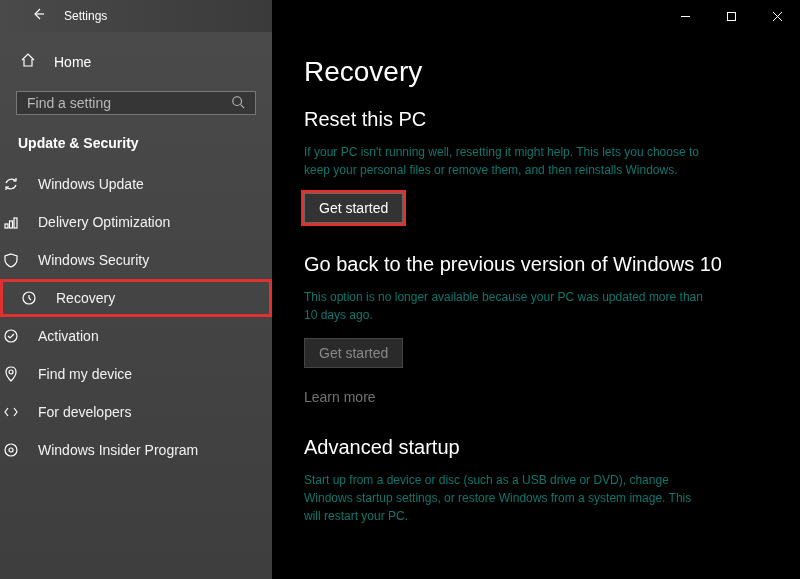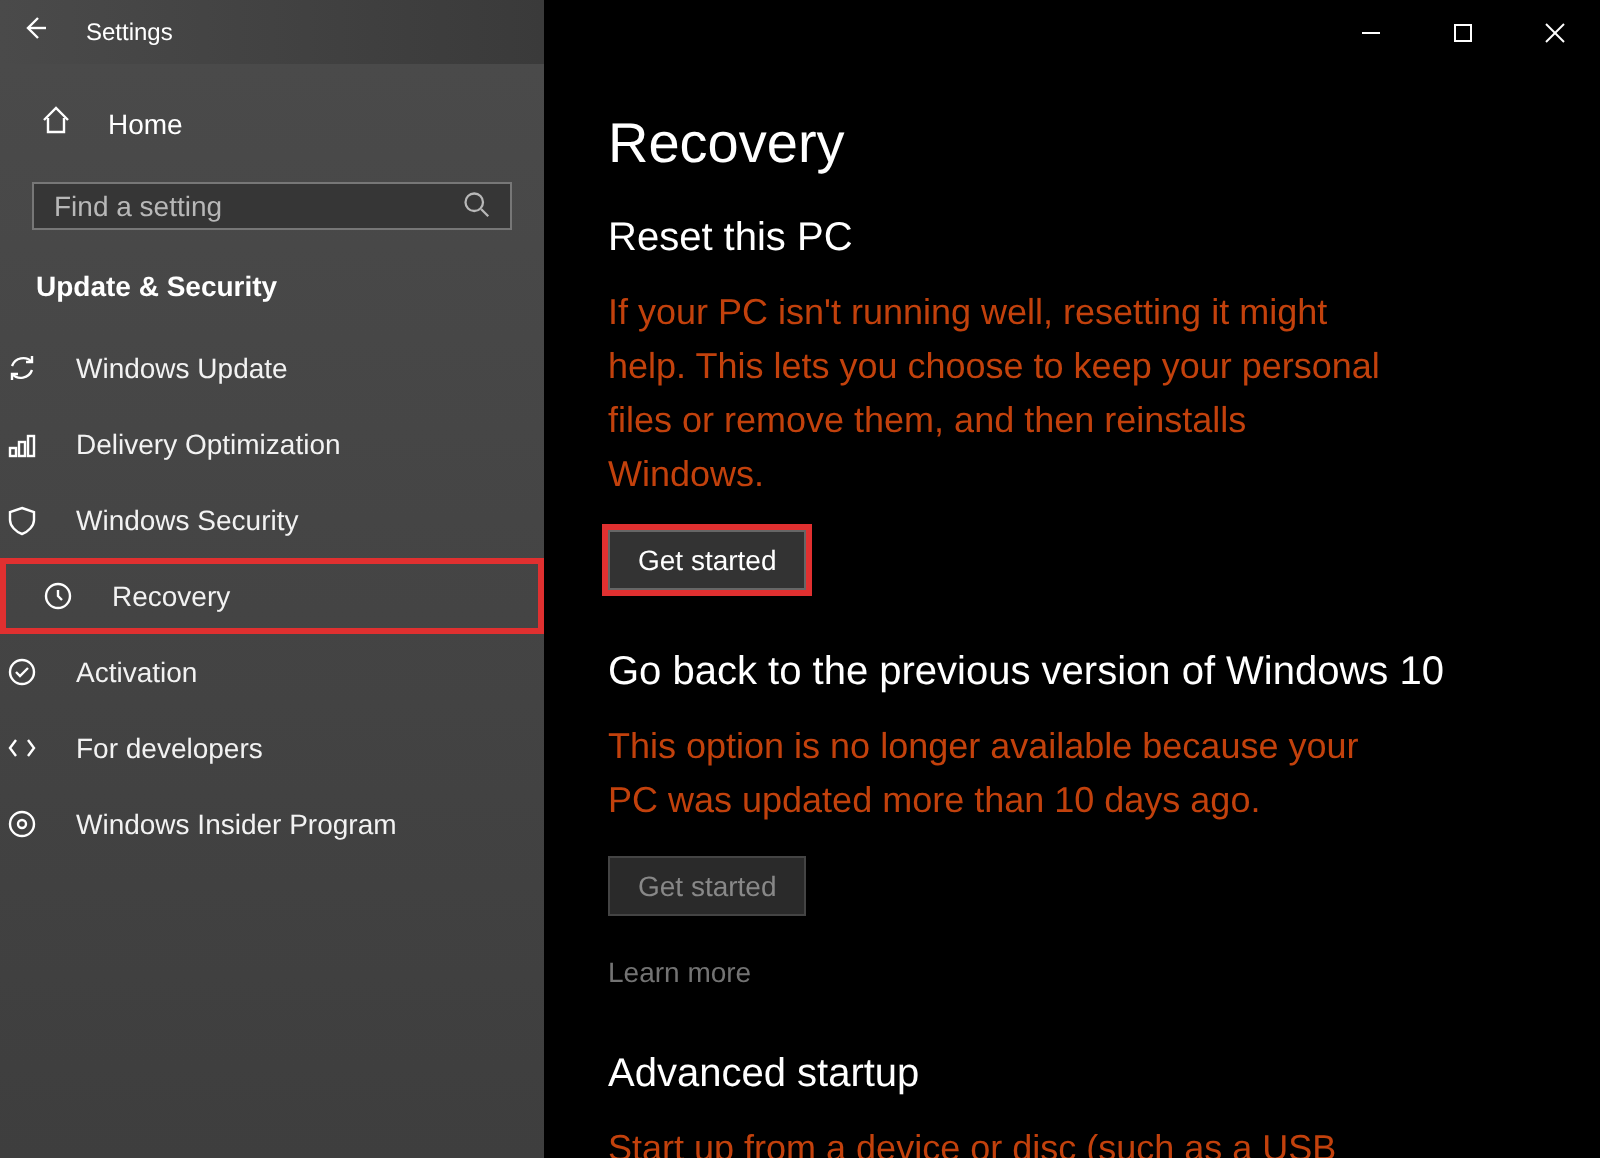--- a/index.html
+++ b/index.html
@@ -12,21 +12,21 @@
       flex-direction: column;
       overflow: hidden;
     }
     .titlebar {
       height: 32px;
       display: flex;
       align-items: center;
       background: linear-gradient(to right, #4a4a4a 0%, #3a3a3a 34%, #000 34%, #000 100%);
     }
     .titlebar-left {
-      display: flex; align-items: center; gap: 18px; padding-left: 9px;
+      display: flex; align-items: center; gap: 18px; padding-left: 30px;
       height: 100%;
     }
     .titlebar-title { font-size: 12px; color: #fff; }
     .titlebar-right {
       margin-left: auto; display: flex; height: 100%;
     }
     .win-ctrl {
       width: 46px; height: 100%;
       display: inline-flex; align-items: center; justify-content: center;
       color: #fff; font-size: 11px;
@@ -77,21 +77,21 @@
       padding: 8px 17px;
       margin: 0;
     }
     .main {
       flex: 1; background: #000; padding: 24px 32px 20px 32px;
       overflow: hidden;
     }
     h1.page-title { font-size: 28px; font-weight: 400; margin-bottom: 20px; }
     h2.sect { font-size: 20px; font-weight: 400; margin-bottom: 12px; }
     p.sect-text {
-      font-size: 18px; line-height: 1.5; color: #c2410c;
+      font-size: 12px; line-height: 1.5; color: #0f766e;
       max-width: 400px; margin-bottom: 14px;
     }
     .btn {
       display: inline-block;
       background: #333; border: 1px solid #666;
       padding: 6px 14px;
       font-size: 14px; color: #fff;
     }
     .btn.disabled { color: #888; border-color: #444; background: #2a2a2a; }
     .btn.highlighted { outline: 3px solid #e03030; outline-offset: 0; }
@@ -203,20 +203,29 @@
     <div class="nav-item">
       <span class="icon-slot">
         <svg class="icon-svg" viewBox="0 0 16 16" fill="none" stroke="#fff" stroke-width="1.2">
             <circle cx="8" cy="8" r="6"></circle>
             <path d="M5 8 L7 10 L11 6"></path>
           </svg>
       </span>
       <span>Activation</span>
     </div>
 
+    <div class="nav-item">
+      <span class="icon-slot">
+        <svg class="icon-svg" viewBox="0 0 16 16" fill="none" stroke="#fff" stroke-width="1.2">
+            <path d="M8 1 C11 1 13 3 13 6 C13 10 8 15 8 15 C8 15 3 10 3 6 C3 3 5 1 8 1 Z"></path>
+            <circle cx="8" cy="6" r="2"></circle>
+          </svg>
+      </span>
+      <span>Find my device</span>
+    </div>
 
     <div class="nav-item">
       <span class="icon-slot">
         <svg class="icon-svg" viewBox="0 0 16 16" fill="none" stroke="#fff" stroke-width="1.2">
             <path d="M5 4 L2 8 L5 12"></path>
             <path d="M11 4 L14 8 L11 12"></path>
           </svg>
       </span>
       <span>For developers</span>
     </div>

